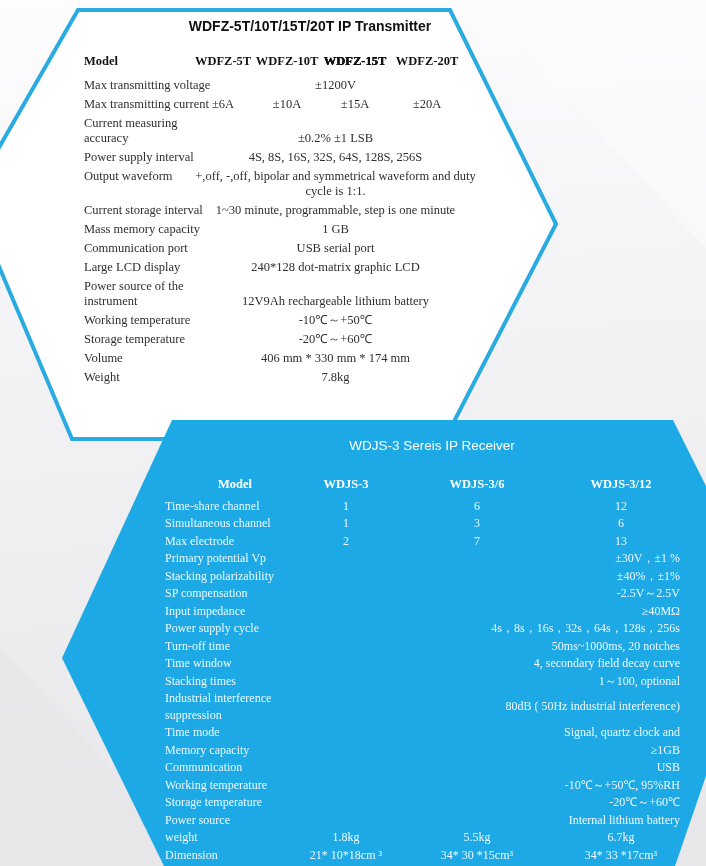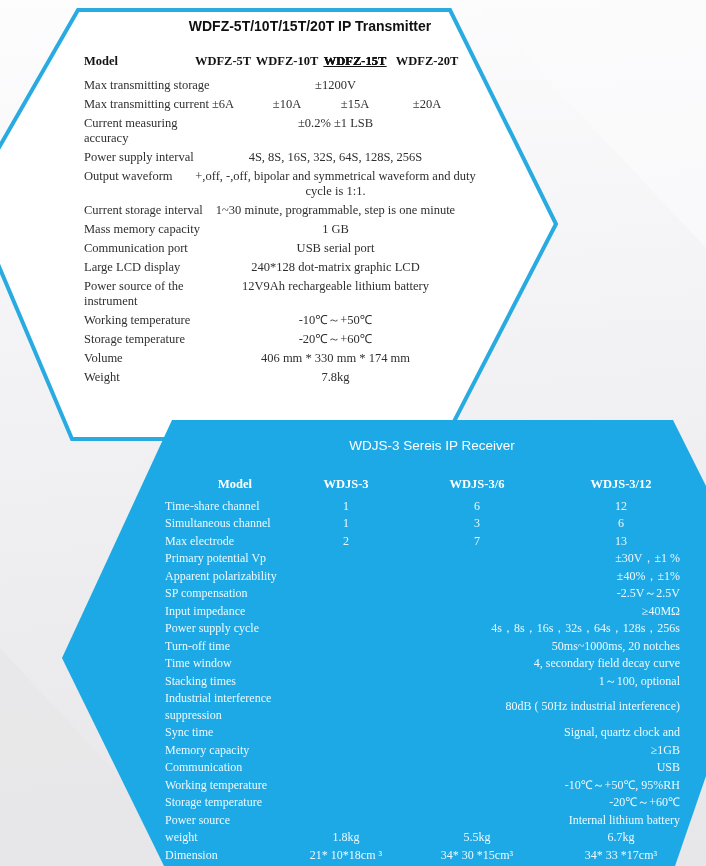--- a/index.html
+++ b/index.html
@@ -22,29 +22,29 @@
     z-index:3;
   }
 
   
   .t-table{
     position:absolute;left:84px;top:46px;width:396px;z-index:3;
     font-size:12.5px;line-height:15px;color:#2f2f2f;
   }
   .t-table .row{display:flex;margin-bottom:4px;}
   .t-table .lbl{width:132px;flex:none;padding-right:2px;}
-  .t-table .vals{flex:1;display:flex;margin-left:-27px;align-items:flex-start;}
+  .t-table .vals{flex:1;display:flex;margin-left:-27px;align-items:flex-end;}
   .t-table .val{text-align:center;}
   .t-table .vals .val:nth-child(1){width:64px;}
   .t-table .vals .val:nth-child(2){width:64px;}
   .t-table .vals .val:nth-child(3){width:72px;}
   .t-table .vals .val:nth-child(4){width:72px;}
   .t-table .spanv{flex:1;text-align:center;}
   .t-table .hdr{font-weight:bold;color:#141414;margin-bottom:9px;}
-  .t-table .hdr .emph{text-shadow:0 0 .6px #000,0 0 .6px #000;text-decoration:underline;}
+  .t-table .hdr .emph{text-shadow:0 0 .6px #000,0 0 .6px #000;}
 
   
   .r-table{
     position:absolute;left:165px;top:468px;width:515px;z-index:3;
     font-size:12px;line-height:16.5px;color:#eef9ff;
   }
   .r-table .row{display:flex;margin-bottom:1px;}
   .r-table .lbl{width:140px;flex:none;padding-right:2px;}
   .r-table .vals{flex:1;display:flex;align-items:center;gap:48px;}
   .r-table .val{text-align:center;}
@@ -80,21 +80,21 @@
       <div class="row hdr">
         <div class="lbl">Model</div>
         <div class="vals">
           <div class="val">WDFZ-5T</div>
           <div class="val">WDFZ-10T</div>
           <div class="val emph">WDFZ-15T</div>
           <div class="val">WDFZ-20T</div>
         </div>
       </div>
       <div class="row">
-        <div class="lbl">Max transmitting storage</div>
+        <div class="lbl">Max transmitting voltage</div>
         <div class="vals">
           <div class="spanv">±1200V</div>
         </div>
       </div>
       <div class="row">
         <div class="lbl">Max transmitting current</div>
         <div class="vals">
           <div class="val">±6A</div>
           <div class="val">±10A</div>
           <div class="val">±15A</div>
@@ -214,21 +214,21 @@
           <div class="val">21</div>
         </div>
       </div>
       <div class="row">
         <div class="lbl">Primary potential Vp</div>
         <div class="vals">
           <div class="spanv">±30V，±1 %</div>
         </div>
       </div>
       <div class="row">
-        <div class="lbl">Apparent polarizability</div>
+        <div class="lbl">Stacking polarizability</div>
         <div class="vals">
           <div class="spanv">±40%，±1%</div>
         </div>
       </div>
       <div class="row">
         <div class="lbl">SP compensation</div>
         <div class="vals">
           <div class="spanv">-2.5V～2.5V</div>
         </div>
       </div>
@@ -262,21 +262,21 @@
           <div class="spanv">1～100, optional</div>
         </div>
       </div>
       <div class="row">
         <div class="lbl">Industrial interference suppression</div>
         <div class="vals">
           <div class="spanv">80dB ( 50Hz industrial interference)</div>
         </div>
       </div>
       <div class="row">
-        <div class="lbl">Sync time</div>
+        <div class="lbl">Time mode</div>
         <div class="vals">
           <div class="spanv">Signal, quartz clock and</div>
         </div>
       </div>
       <div class="row">
         <div class="lbl">Memory capacity</div>
         <div class="vals">
           <div class="spanv">≥1GB</div>
         </div>
       </div>

